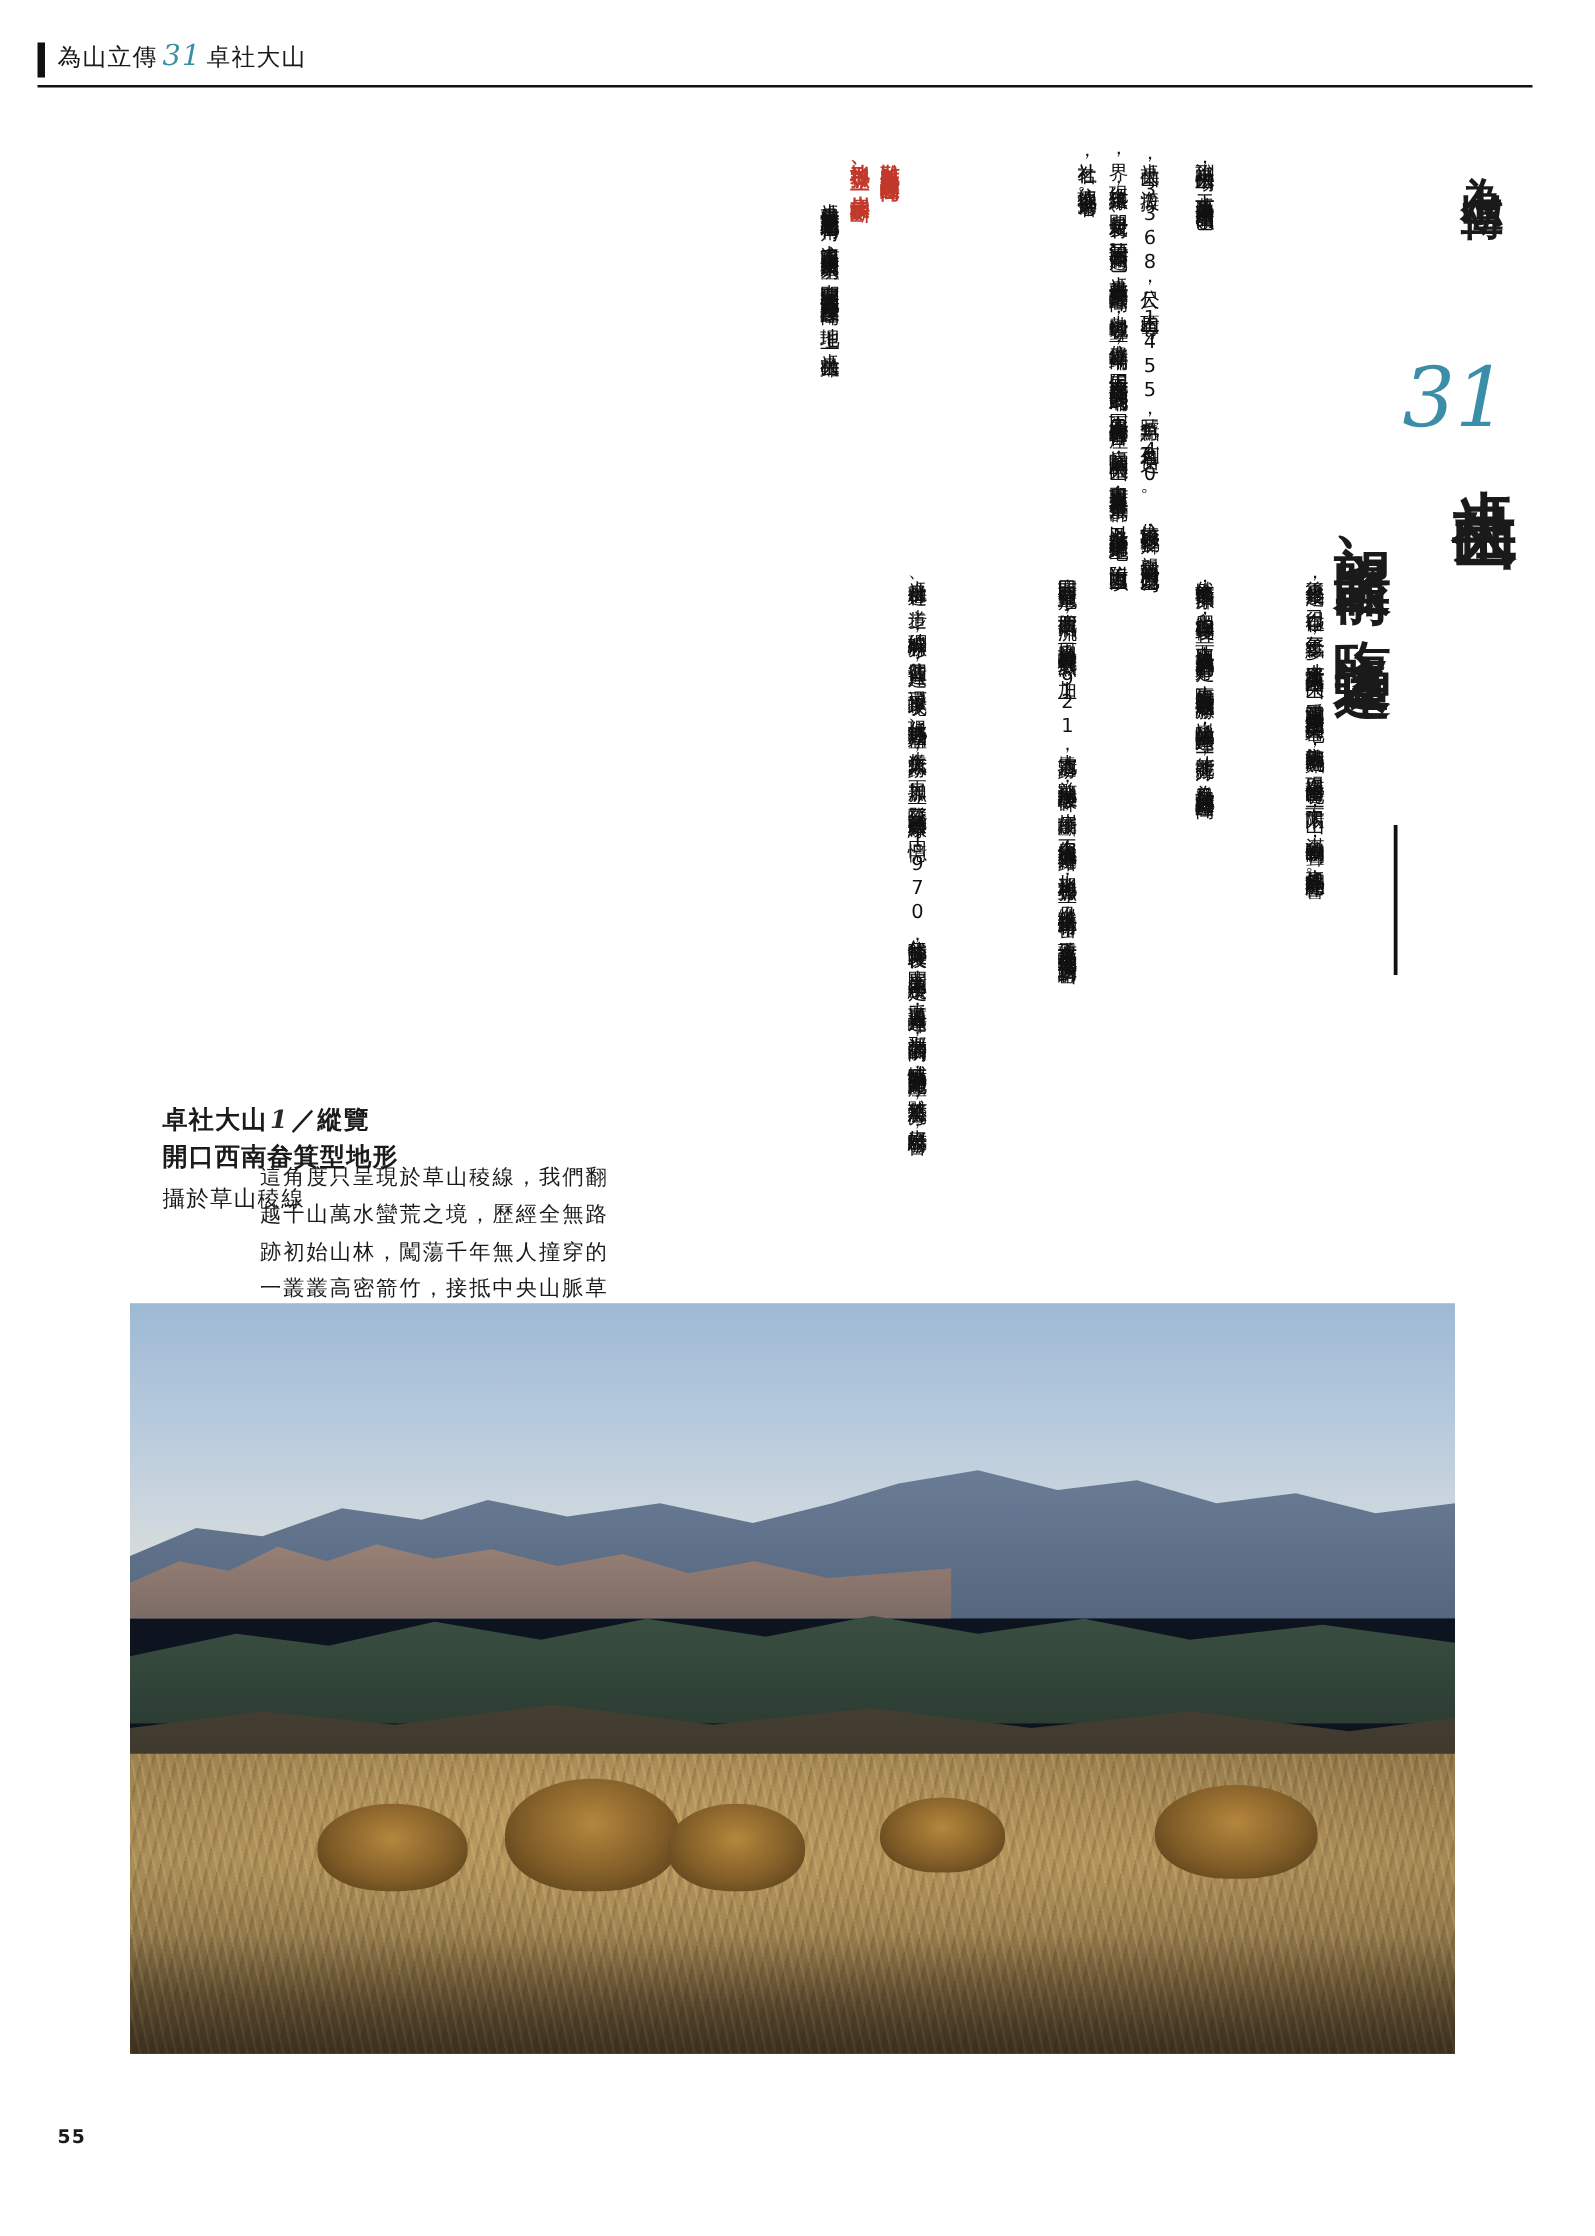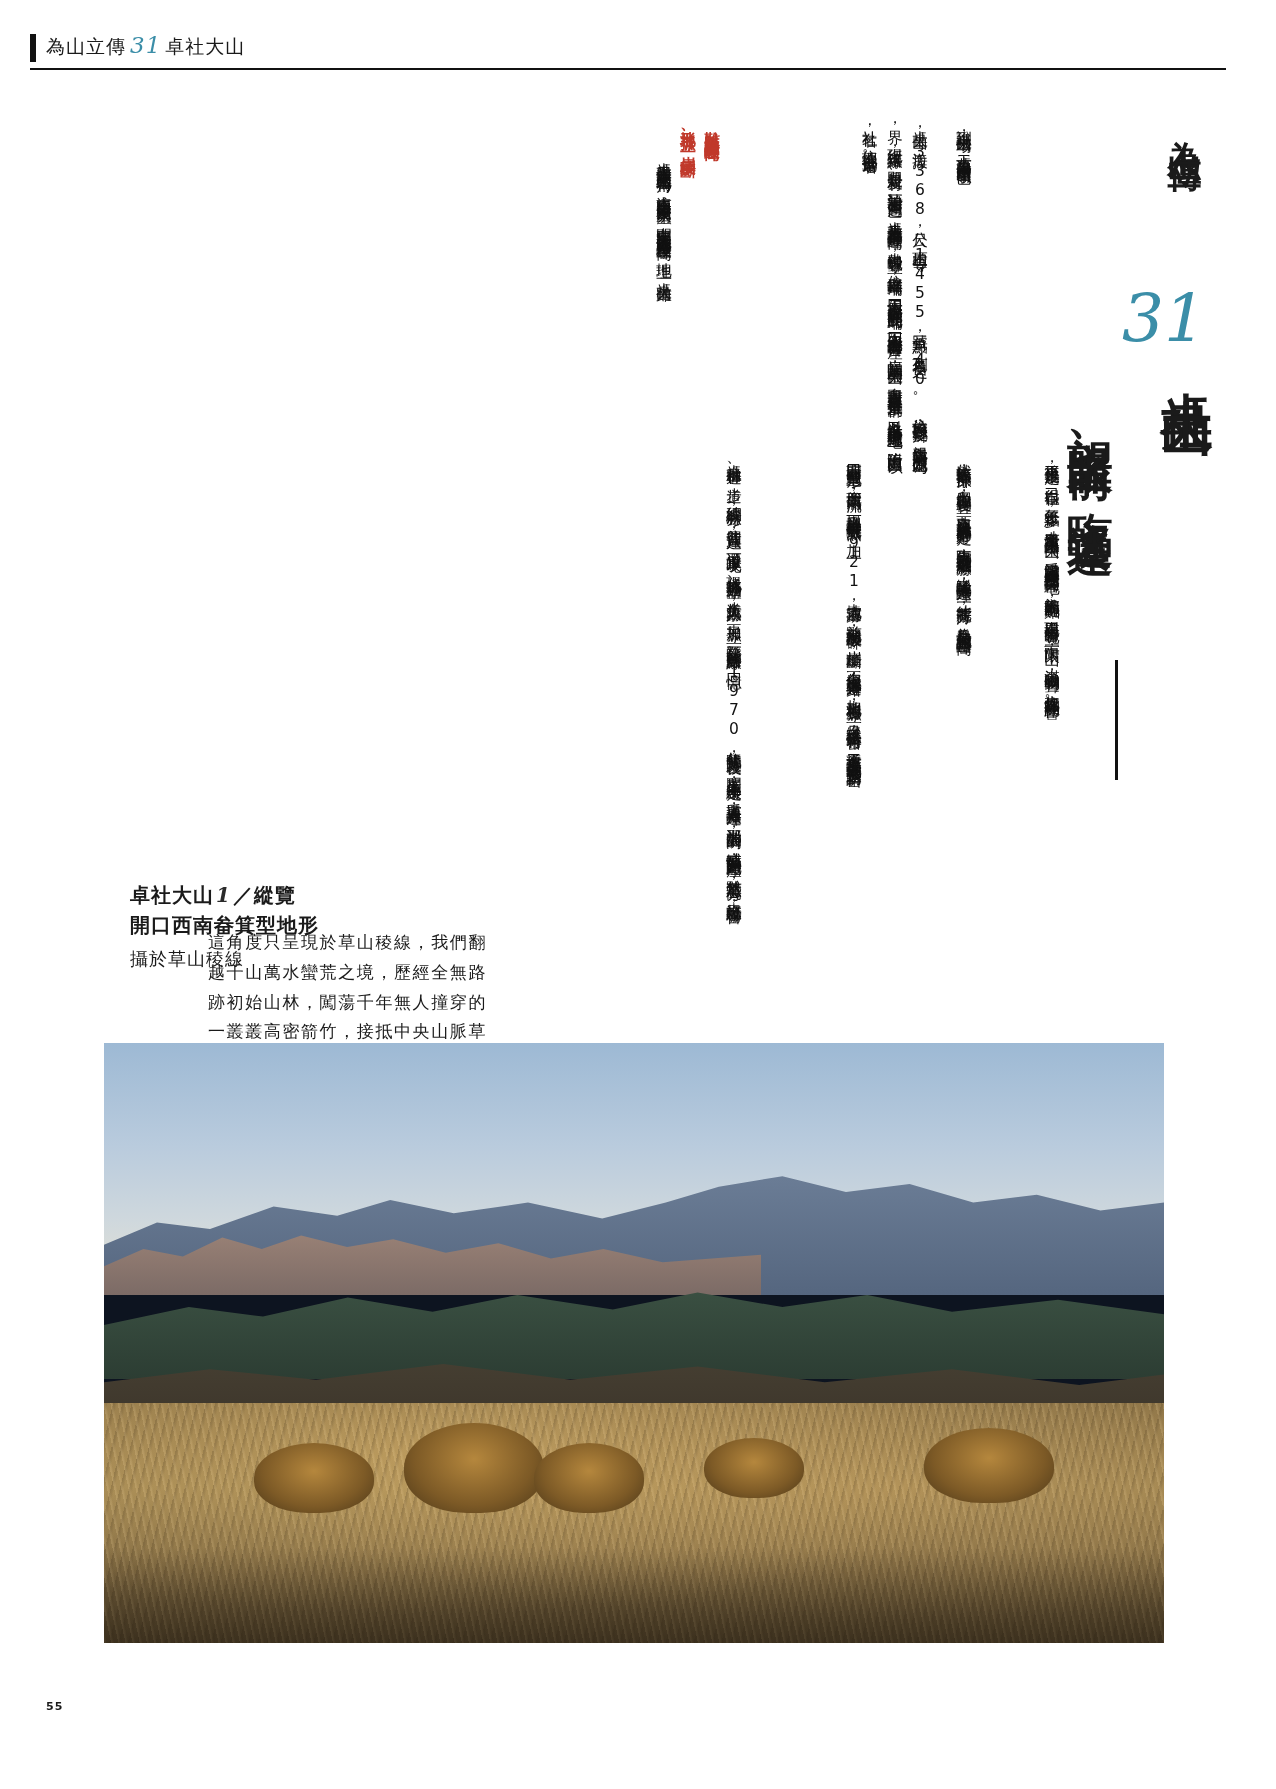--- a/index.html
+++ b/index.html
@@ -239,21 +239,21 @@
     position: absolute;
     left: 0; bottom: 0; width: 100%; height: 16%;
     background: linear-gradient(180deg, rgba(40,30,18,0) 0%, rgba(30,22,12,0.55) 100%);
   }
 
   
   #folio {
     position: absolute;
     left: 46px;
     top: 1700px;
-    font-size: 11px;
+    font-size: 15px;
     font-weight: bold;
     letter-spacing: 1px;
   }
 </style>
 </head>
 <body>
 
 <div id="runhead">
   <div class="bar"></div>
   <div class="txt">

